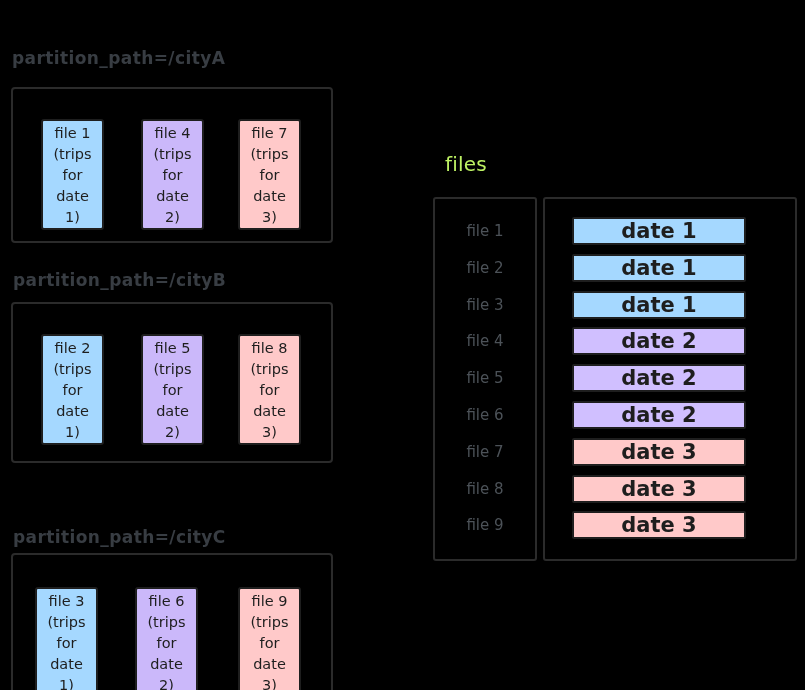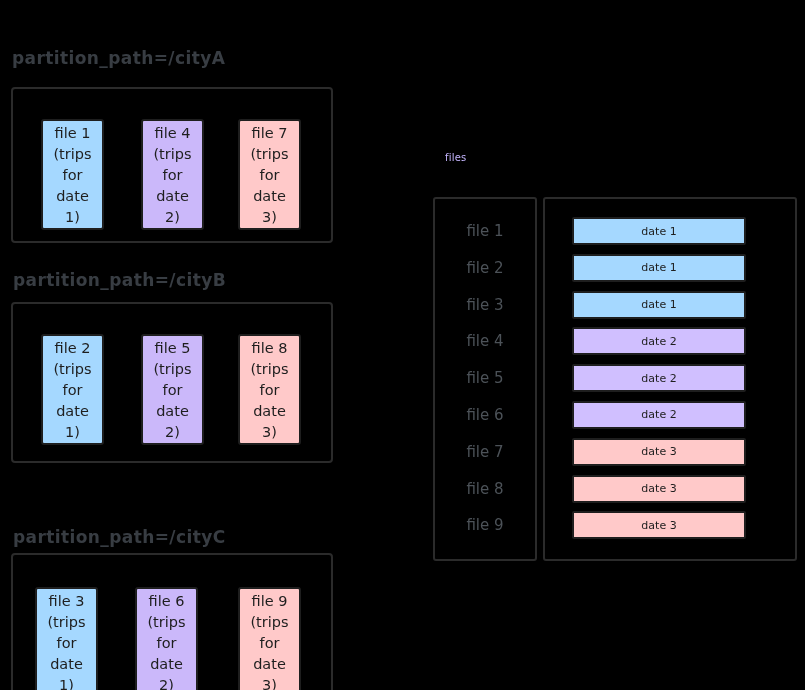--- a/index.html
+++ b/index.html
@@ -50,22 +50,22 @@
   .slot-1 { left: 28px; }
   .slot-2 { left: 128px; }
   .slot-3 { left: 225px; }
   .p-box-c .file-card { top: 32px; }
   .p-box-c .slot-1 { left: 22px; }
   .p-box-c .slot-2 { left: 122px; }
 
   
   .col-header {
     position: absolute;
-    font-size: 10px;
-    color: #c4b5fd;
+    font-size: 20px;
+    color: #bef264;
     white-space: nowrap;
     letter-spacing: 0.2px;
   }
   .t-box {
     position: absolute;
     top: 157px;
     height: 364px;
     box-sizing: border-box;
     border: 2px solid #2b2b2b;
     border-radius: 3px;
@@ -92,22 +92,23 @@
   .date-bar {
     height: 28px;
     width: 174px;
     margin-left: 27px;
     box-sizing: border-box;
     border: 2px solid #1e1e1e;
     border-radius: 2px;
     display: flex;
     align-items: center;
     justify-content: center;
-    font-size: 11px;
+    font-size: 21px;
     color: #1e1e1e;
+    font-weight: bold;
   }
   .caption {
     position: absolute;
     left: 507px;
     top: 546px;
     font-size: 15px;
     font-weight: 700;
     line-height: 22.5px;
     color: #545a61;
     white-space: pre-line;

